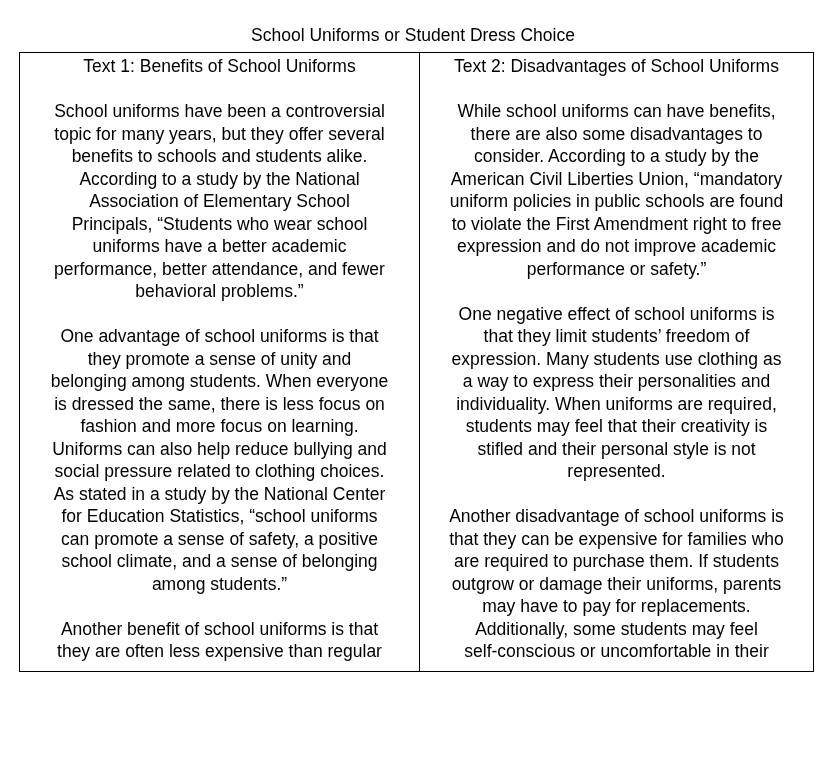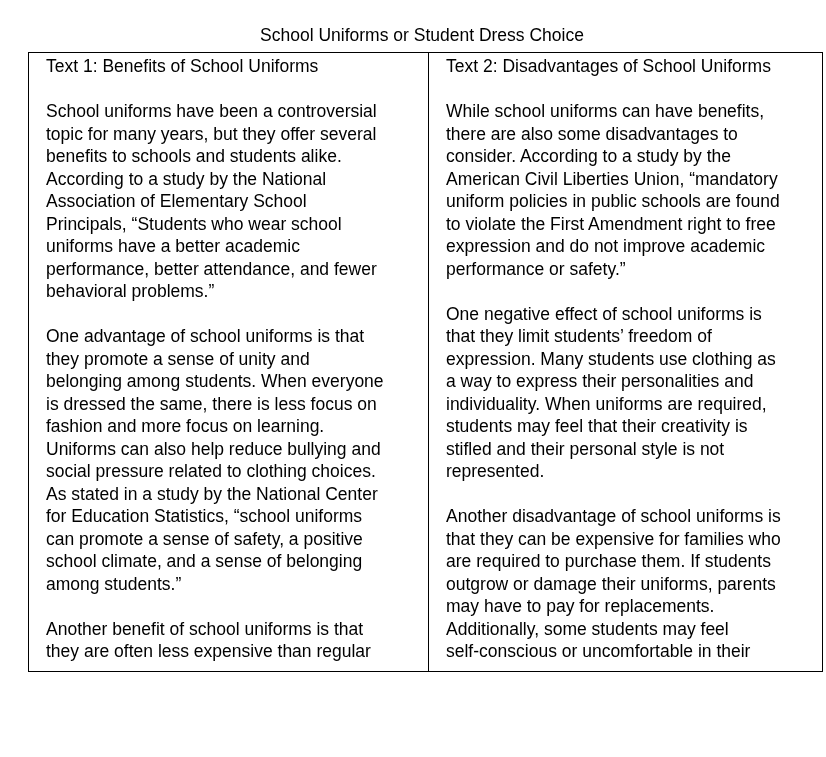--- a/index.html
+++ b/index.html
@@ -1,15 +1,15 @@
 <!DOCTYPE html>
 <html><head>
 <meta charset="utf-8">
 <style>
-  * { box-sizing: border-box; padding-left: 9px; }
+  * { box-sizing: border-box; }
   html, body {
     margin: 0;
     padding: 0;
   }
   body {
     width: 826px;
     height: 757px;
     overflow: hidden;
     background: #ffffff;
     color: #000000;
@@ -28,20 +28,21 @@
     font-size: 15.5px;
     line-height: 22px;
     white-space: pre-line;
     color: #000000;
   }
   table.passages {
     border-collapse: collapse;
     table-layout: fixed;
     margin: 6px 12px 0 19px;
     width: 794px;
+    text-align: center;
   }
   table.passages td {
     border: 1.5px solid #000000;
     vertical-align: top;
     padding: 2px 8px 8px 8px;
     font-size: 17.5px;
     line-height: 22.5px;
   }
   td.col-left  { width: 400px; }
   td.col-right { width: 394px; }

